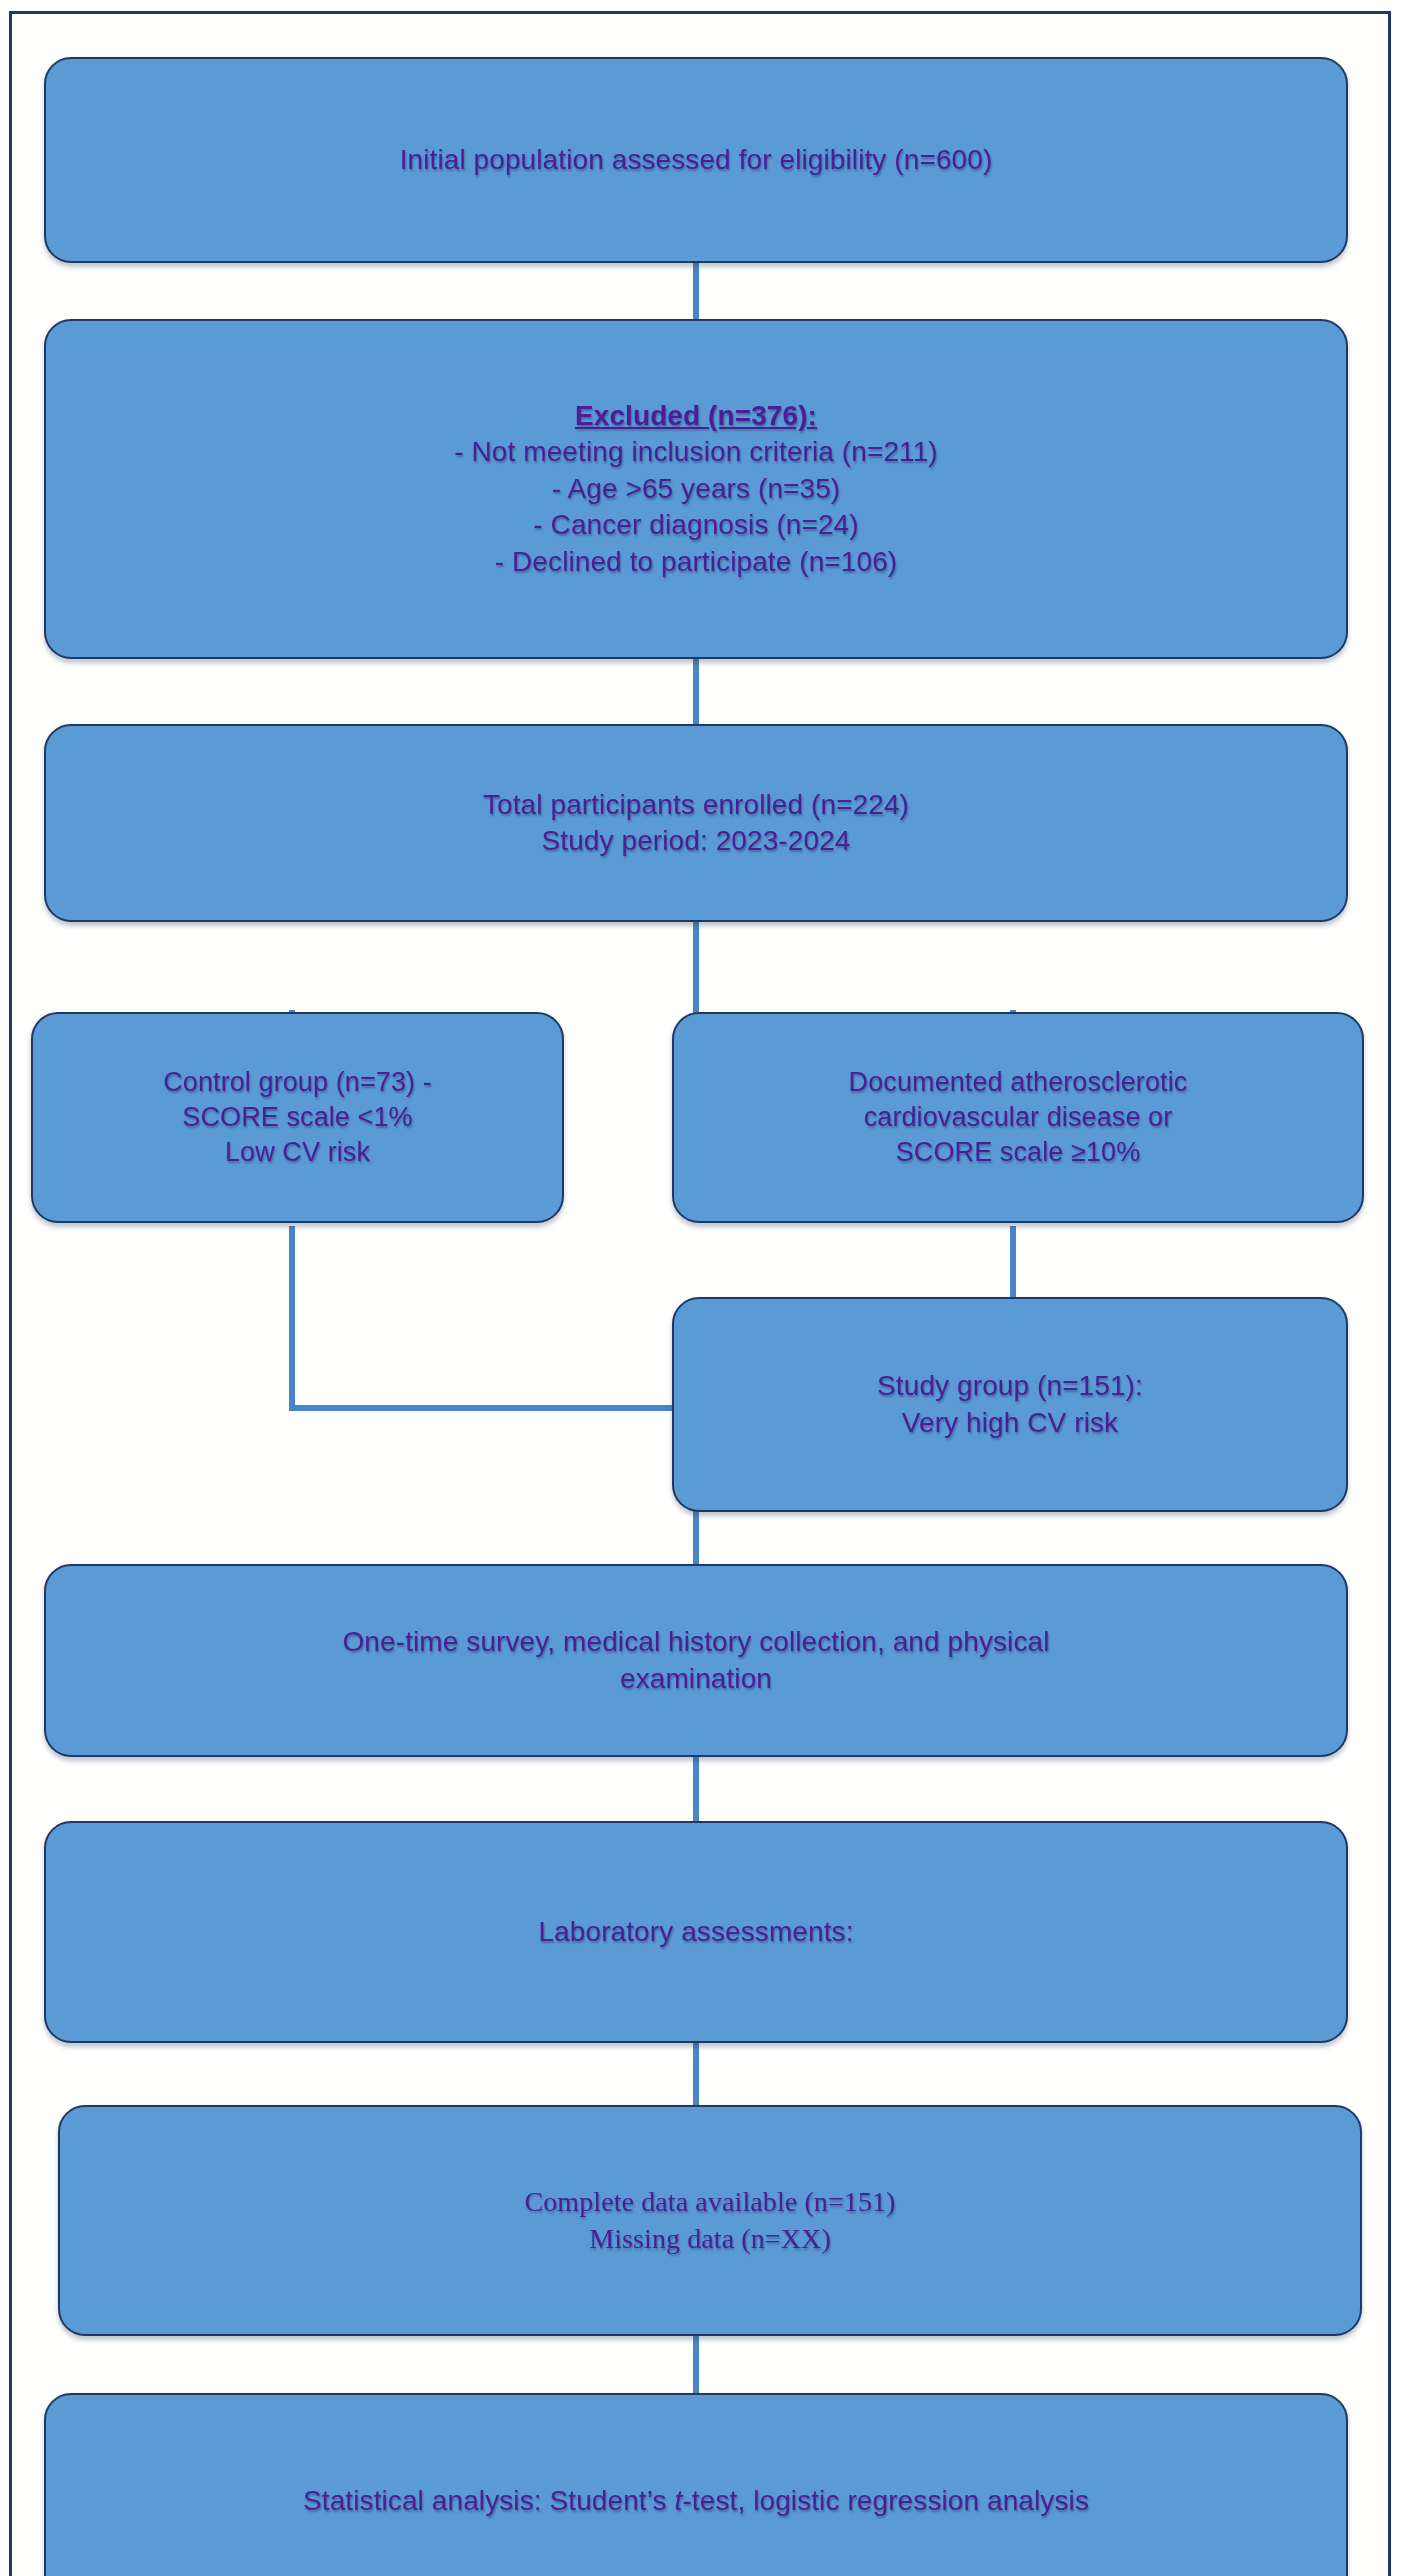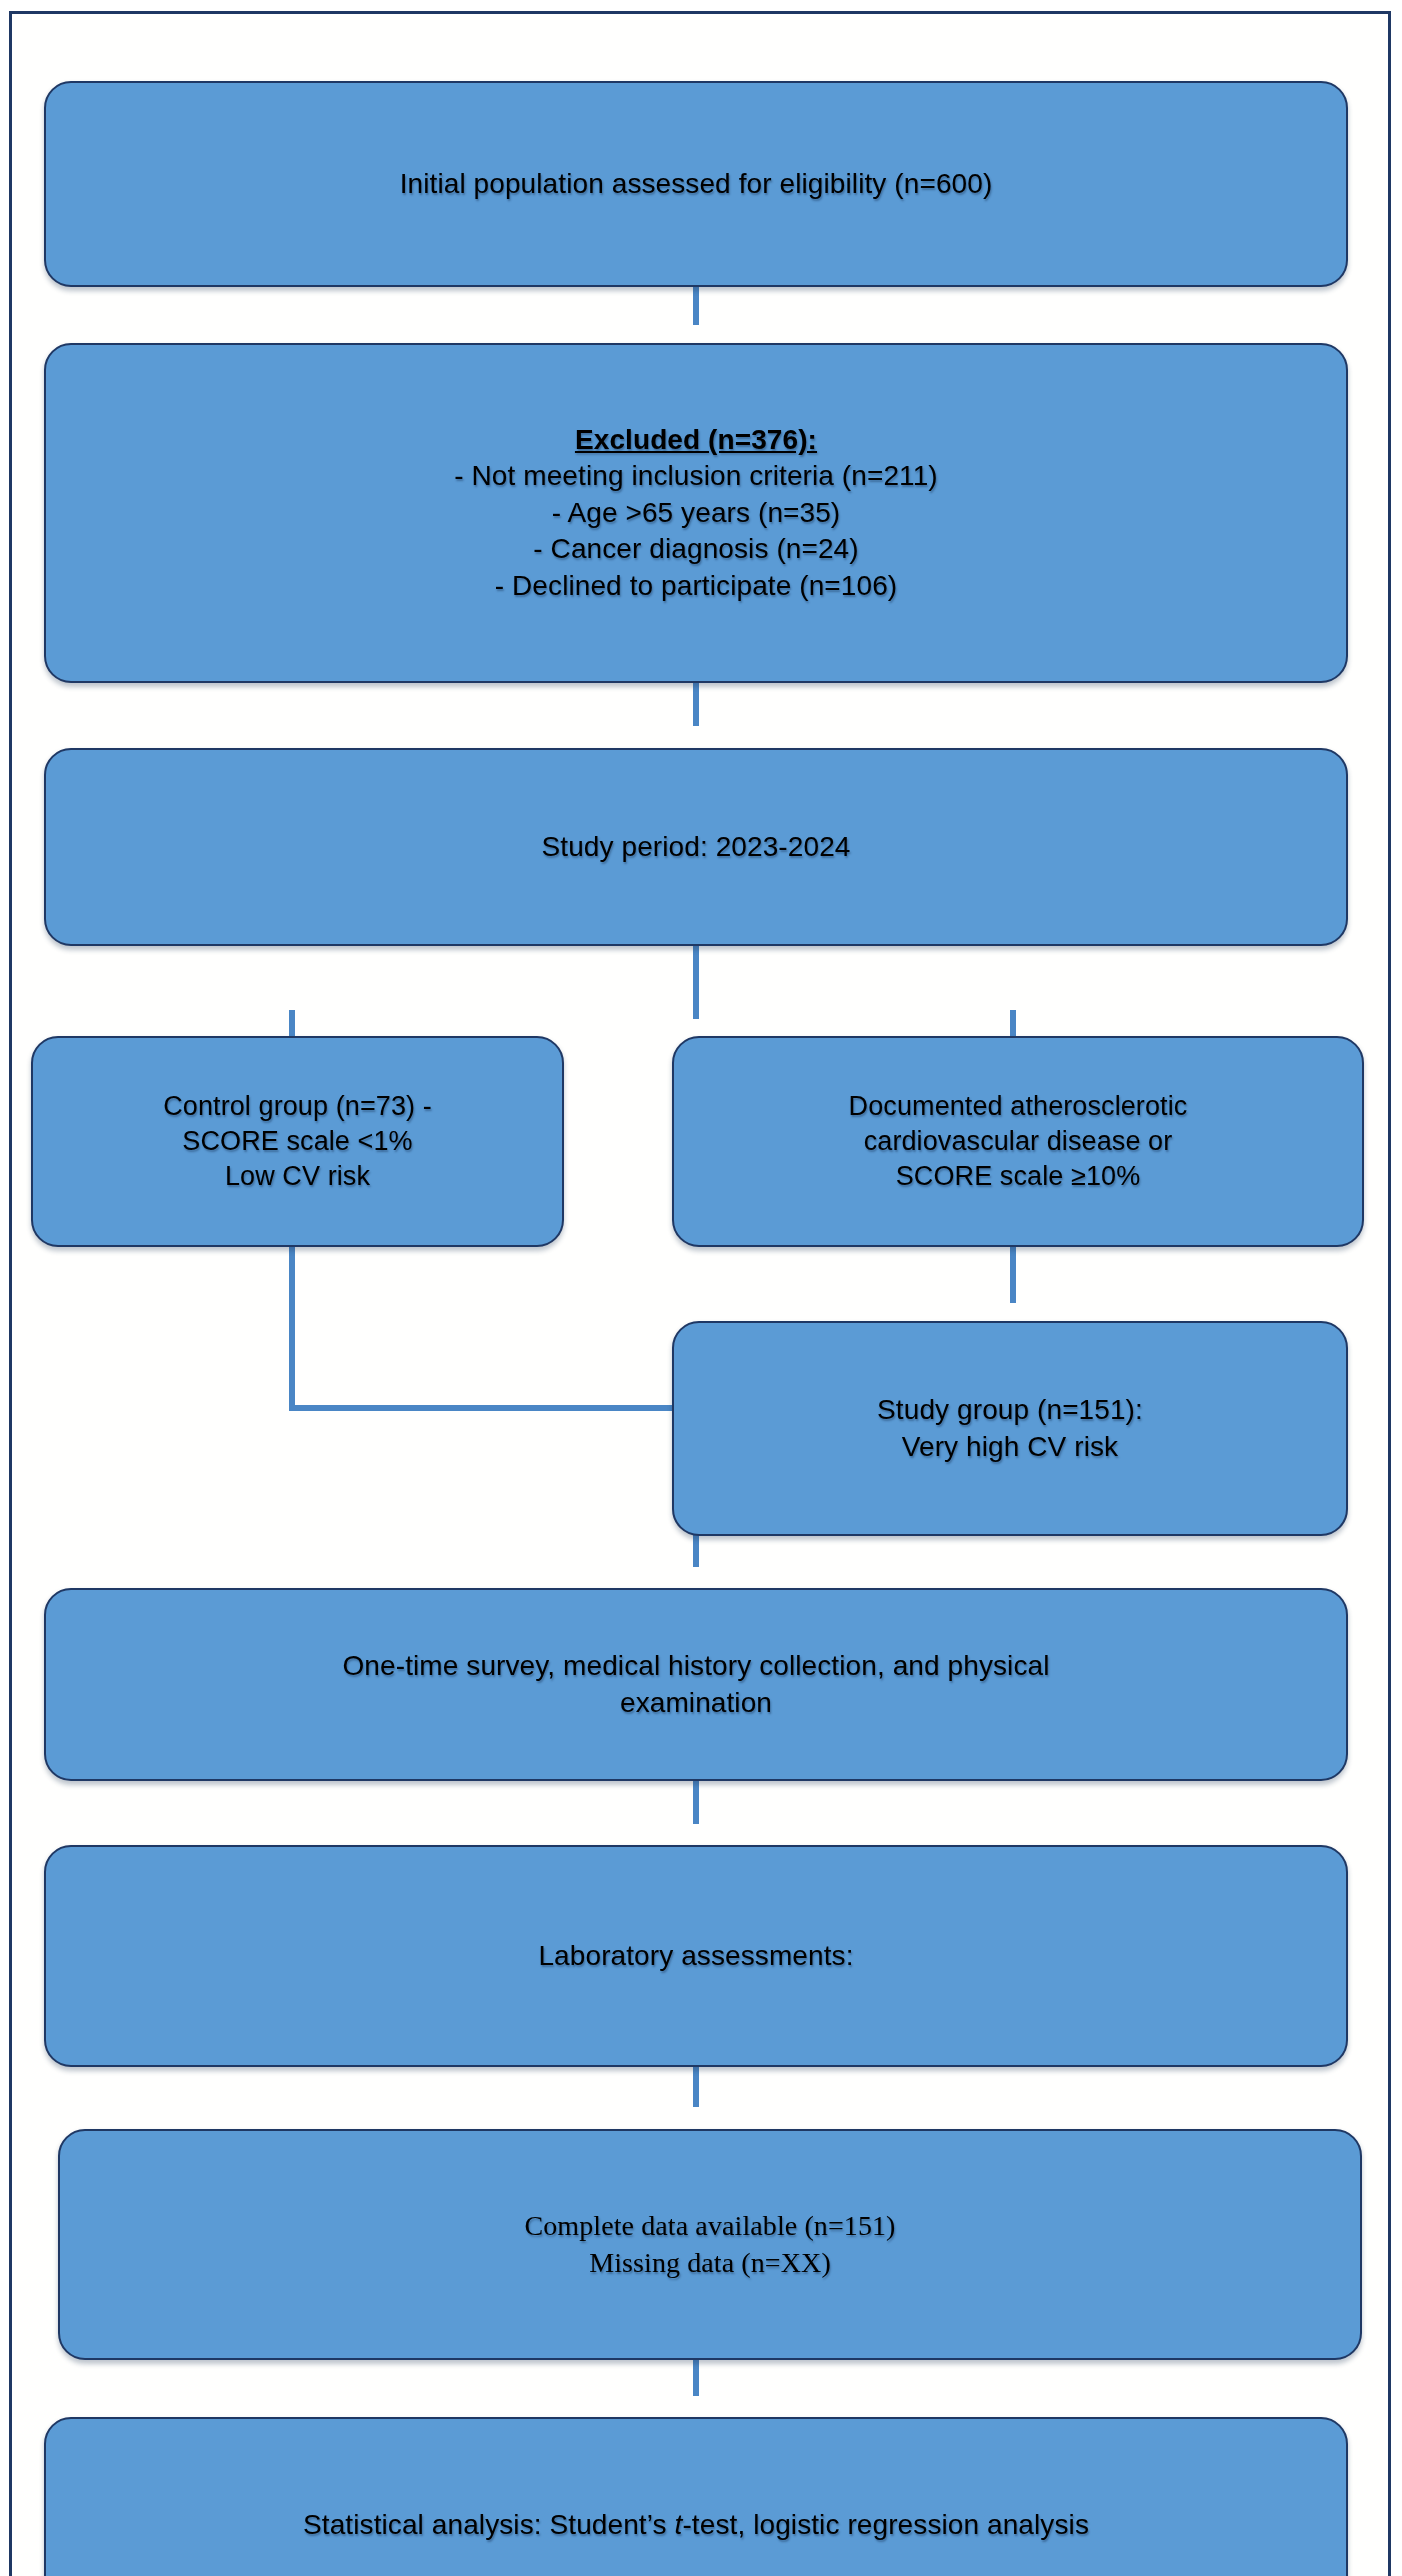--- a/index.html
+++ b/index.html
@@ -45,28 +45,27 @@
     position: absolute;
     box-sizing: border-box;
     background: #5B9BD5;
     border: 2.6px solid #1F3864;
     border-radius: 27px;
     z-index: 2;
     display: flex;
     align-items: center;
     justify-content: center;
     text-align: center;
-    color: #000000;
+    color: #4c1d95;
     font-size: 28px;
     line-height: 1.30;
     letter-spacing: 0.1px;
     padding: 7.2px 17.5px;
     text-shadow: 1px 1.5px 2.1px rgba(20,45,80,0.42);
     box-shadow: 0 3.1px 5.2px rgba(20,45,80,0.28);
-    margin-top: 24px;
   }
   .node .inner {
     width: 100%;
   }
   .node .line { display: block; }
   .node .u { text-decoration: underline; font-weight: bold; }
   .node .it { font-style: italic; }
   .bullets {
     display: block;
   }
@@ -116,20 +115,21 @@
         <span class="line">-   Not meeting inclusion criteria  (n=211)</span>
         <span class="line">-   Age &gt;65 years (n=35)</span>
         <span class="line">-   Cancer diagnosis (n=24)</span>
         <span class="line">-   Declined to participate (n=106)</span>
       </span>
     </div>
   </div>
 
   <div class="node" style="left:44px; top:724px; width:1304px; height:198px;">
     <div class="inner">
+      <span class="line">Total participants enrolled (n=224)</span>
       <span class="line">Study period: 2023-2024</span>
     </div>
   </div>
 
   <div class="node small-node" style="left:31px; top:1012px; width:533px; height:211px;">
     <div class="inner">
       <span class="line">Control group (n=73) -</span>
       <span class="line">SCORE scale &lt;1%</span>
       <span class="line">Low CV risk</span>
     </div>

